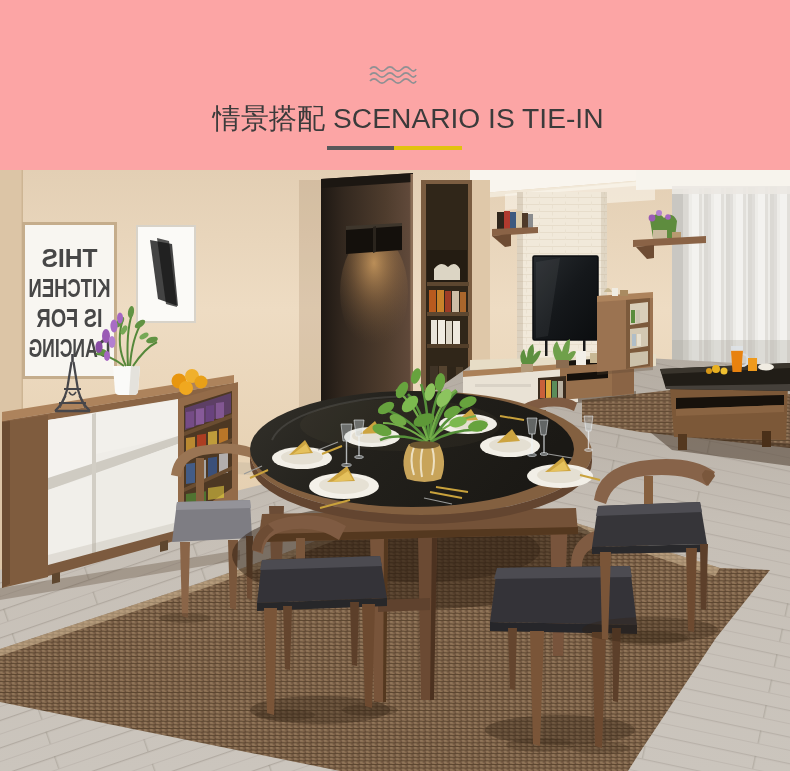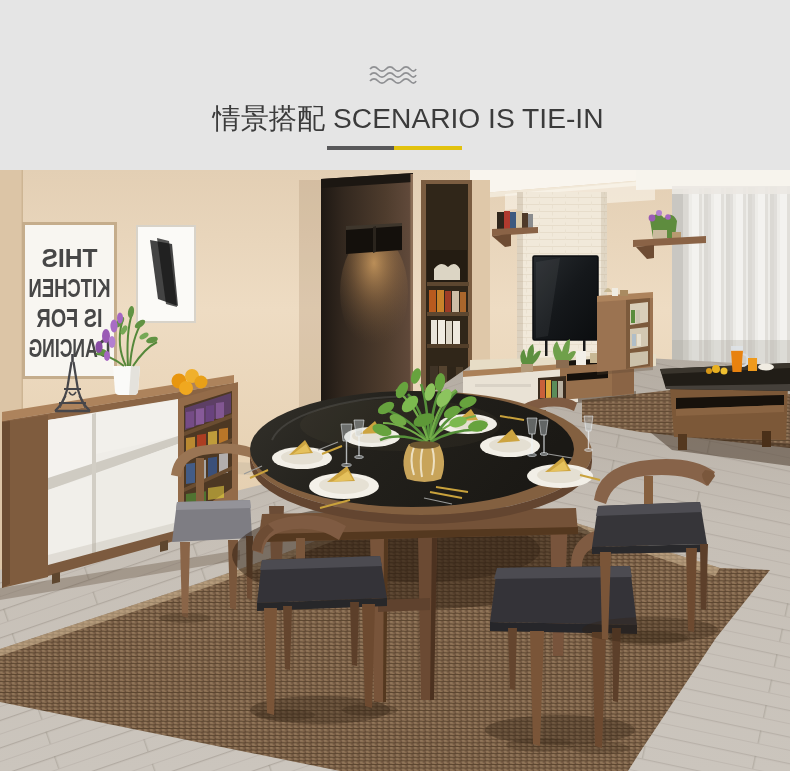--- a/index.html
+++ b/index.html
@@ -1,16 +1,16 @@
 <!DOCTYPE html>
 <html><head>
 <meta charset="utf-8">
 <style>
   html,body{margin:0;padding:0;background:#fff;}
-  .page{position:relative;width:790px;height:771px;background:#e5e5e5;overflow:hidden;font-family:"Liberation Sans",sans-serif;}
+  .page{position:relative;width:790px;height:771px;background:#fca5a5;overflow:hidden;font-family:"Liberation Sans",sans-serif;}
   .waves{position:absolute;left:369px;top:65px;}
   .title{position:absolute;left:13px;top:100px;width:790px;text-align:center;font-size:28.2px;color:#3b3b3b;letter-spacing:0;white-space:nowrap;}
   .bar{position:absolute;top:146px;height:4px;}
   .bar.d{left:327px;width:67px;background:#58585a;}
   .bar.y{left:394px;width:68px;background:#e2c20e;}
   .photo{position:absolute;left:0;top:170px;width:790px;height:601px;}
 </style>
 </head>
 <body>
 <div class="page">

